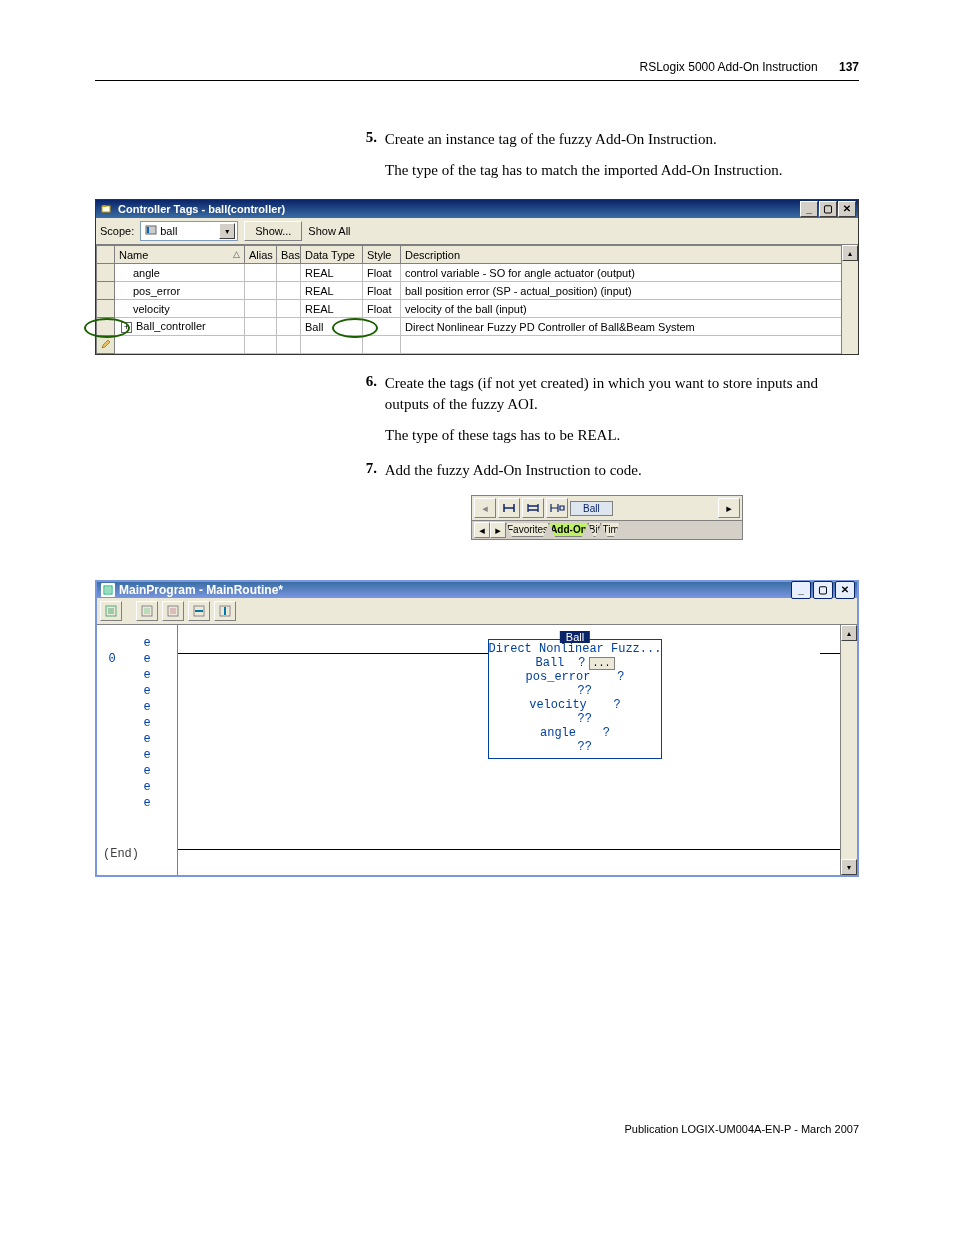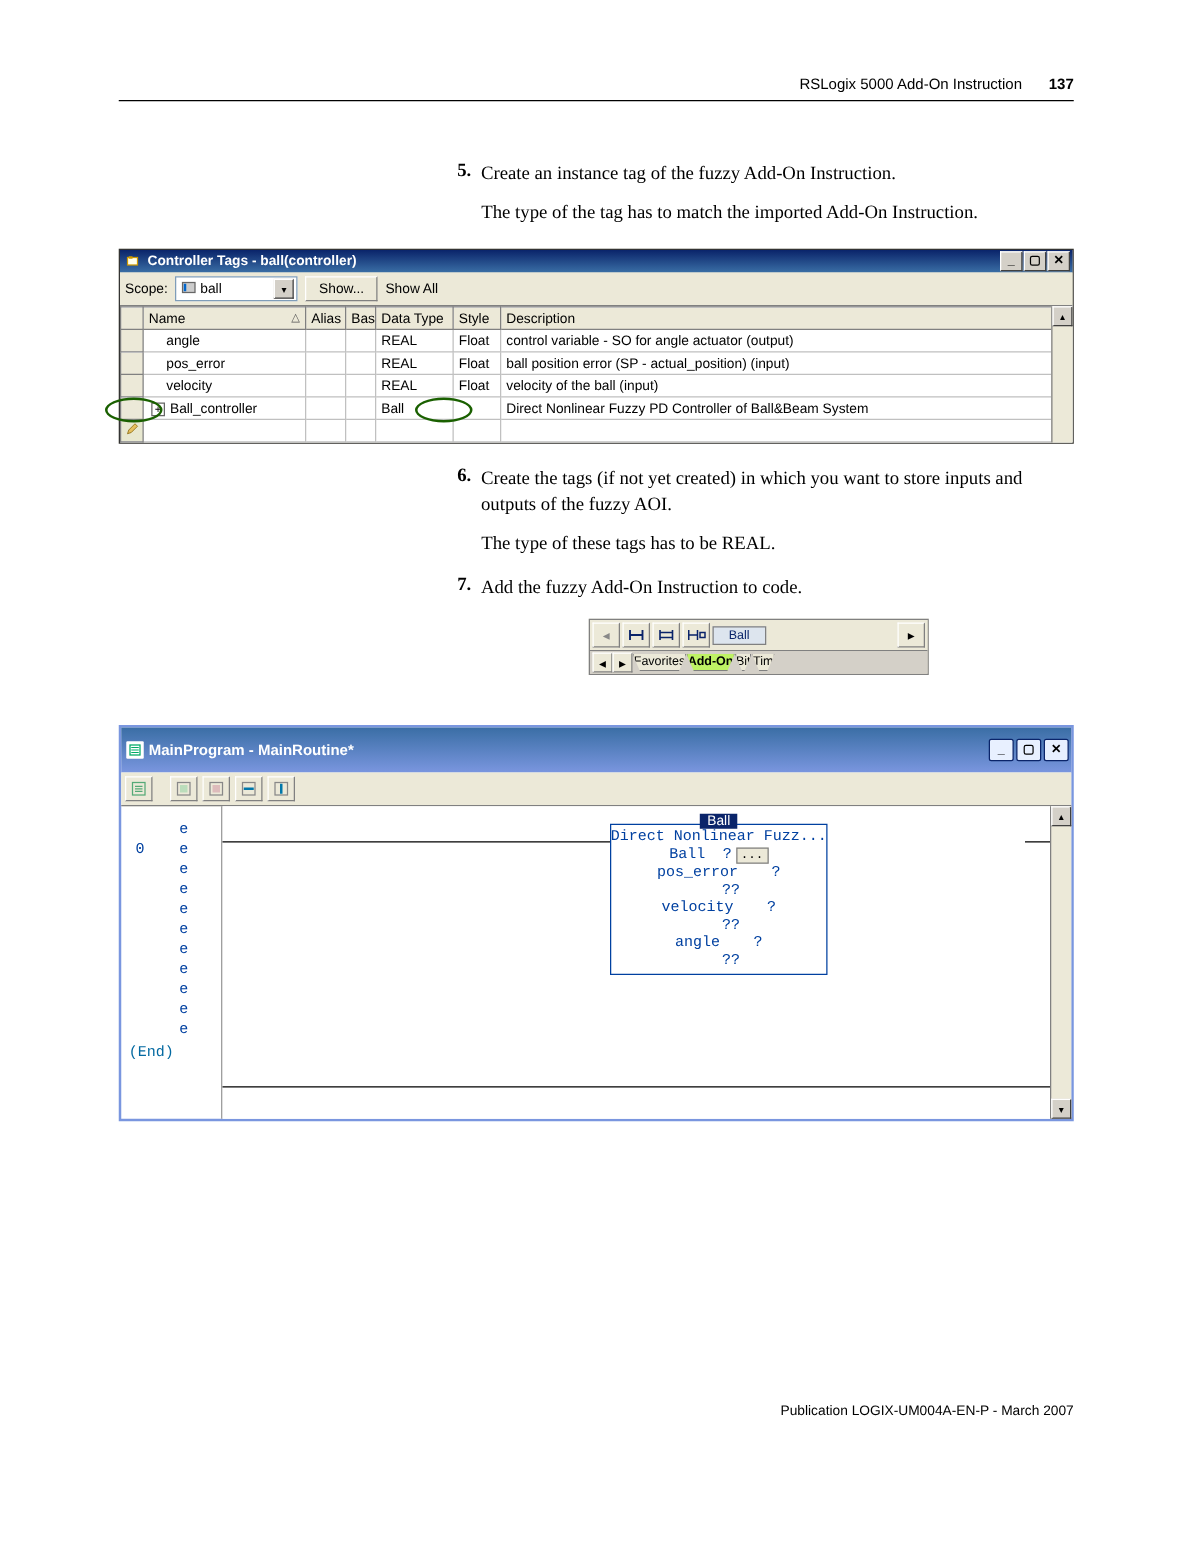--- a/index.html
+++ b/index.html
@@ -266,21 +266,21 @@
     font-family: Tahoma, Arial, sans-serif;
     border:2px solid #7a96df;
     margin-left:0;
     background:#fff;
   }
   .mp-title {
     background: linear-gradient(#3a6ea5, #7a96df);
     color:#fff;
     font-weight:bold;
     font-size:12px;
-    height:36px;
+    height:16px;
     display:flex;
     align-items:center;
     padding:0 2px 0 4px;
   }
   .mp-title .mp-icon {
     width:14px;height:14px;margin-right:4px;
     display:inline-flex;align-items:center;justify-content:center;
     background:#fff; border-radius:1px;
   }
   .mp-title .t-text{flex:1;}
@@ -316,23 +316,23 @@
     height:16px;
     align-items:center;
   }
   .mp-rungs .rung-row .col-num {
     width:30px; text-align:center; color:#0040a0;
   }
   .mp-rungs .rung-row .col-e {
     width:40px; text-align:center; color:#0040a0;
   }
   .mp-rungs .end-row {
-    margin-top:4px;
+    margin-top:36px;
     padding-left:6px;
-    color:#0369a1;
+    color:#404040;
   }
   .mp-canvas {
     flex:1;
     position:relative;
     background:#fff;
   }
   .mp-canvas .rail {
     position:absolute;
     background:#000;
   }

